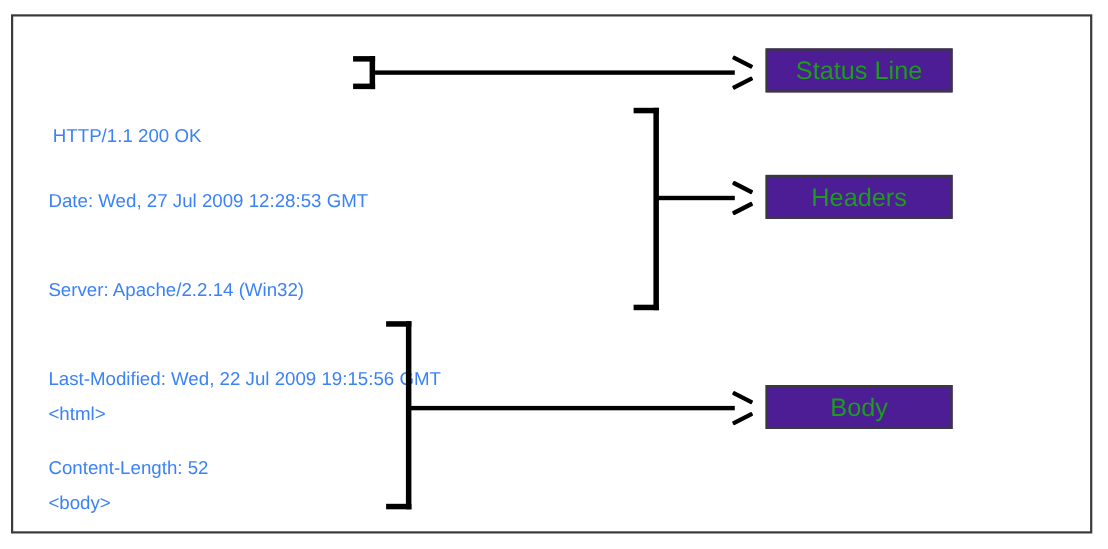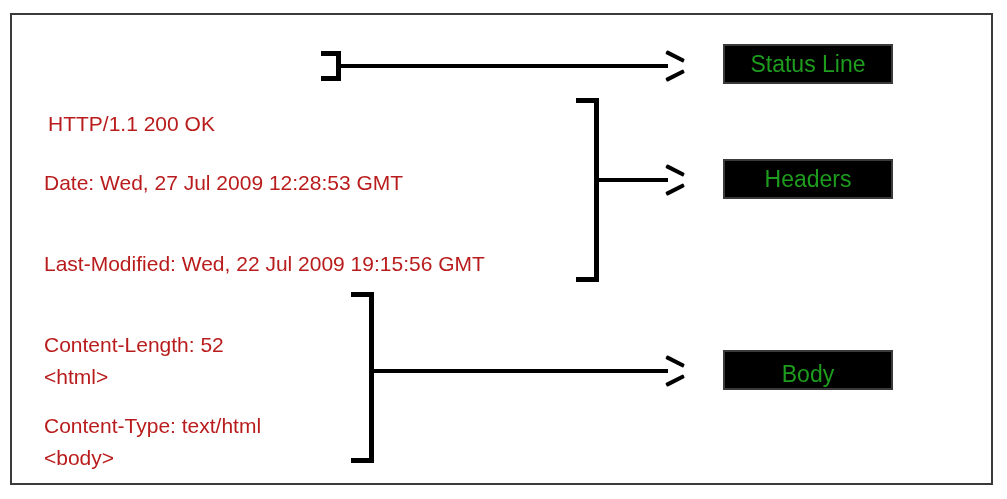--- a/index.html
+++ b/index.html
@@ -25,23 +25,23 @@
     top: 13px;
     width: 983px;
     height: 472px;
     border: 2px solid #3a3a3a;
     background: #ffffff;
     box-sizing: border-box;
   }
   
   .msg-text {
     position: absolute;
-    color: #b91c1c;
+    color: #3b82f6;
     font-family: "Liberation Sans", sans-serif;
-    font-size: 21px;
+    font-size: 17px;
     line-height: 27px;
     white-space: pre;
     letter-spacing: 0px;
   }
   #status-line-text {
     left: 48px;
     top: 56px;
   }
   #headers-text {
     left: 44px;
@@ -159,49 +159,50 @@
     left: 371px;
     top: 361px;
     width: 313px;
   }
   #arrow-body .shaft { width: 297px; }
 
   
   .label-box {
     position: absolute;
     border: 2px solid #3a3a3a;
-    background: #000000;
+    background: #4c1d95;
     box-sizing: border-box;
     display: flex;
     align-items: center;
     justify-content: center;
     color: #1d9c1d;
     font-size: 23px;
     font-family: "Liberation Sans", sans-serif;
     width: 170px;
     height: 40px;
-    left: 723px;
+    left: 696px;
   }
   #box-status-line { top: 44px; }
   #box-headers    { top: 159px; }
-  #box-body       { top: 350px; align-items: flex-end; }
+  #box-body       { top: 350px; }
 </style>
 </head>
 <body>
 
 <div id="diagram-root">
 
   <div id="outer-frame"></div>
 
   <div class="msg-text" id="status-line-text">
     <span class="msg-line">HTTP/1.1 200 OK</span>
   </div>
 
   <div class="msg-text" id="headers-text">
     <span class="msg-line">Date: Wed, 27 Jul 2009 12:28:53 GMT</span>
+    <span class="msg-line">Server: Apache/2.2.14 (Win32)</span>
     <span class="msg-line">Last-Modified: Wed, 22 Jul 2009 19:15:56 GMT</span>
     <span class="msg-line">Content-Length: 52</span>
     <span class="msg-line">Content-Type: text/html</span>
     
   </div>
 
   <div class="msg-text" id="body-text">
     <span class="msg-line">&lt;html&gt;</span>
     <span class="msg-line">&lt;body&gt;</span>
     

